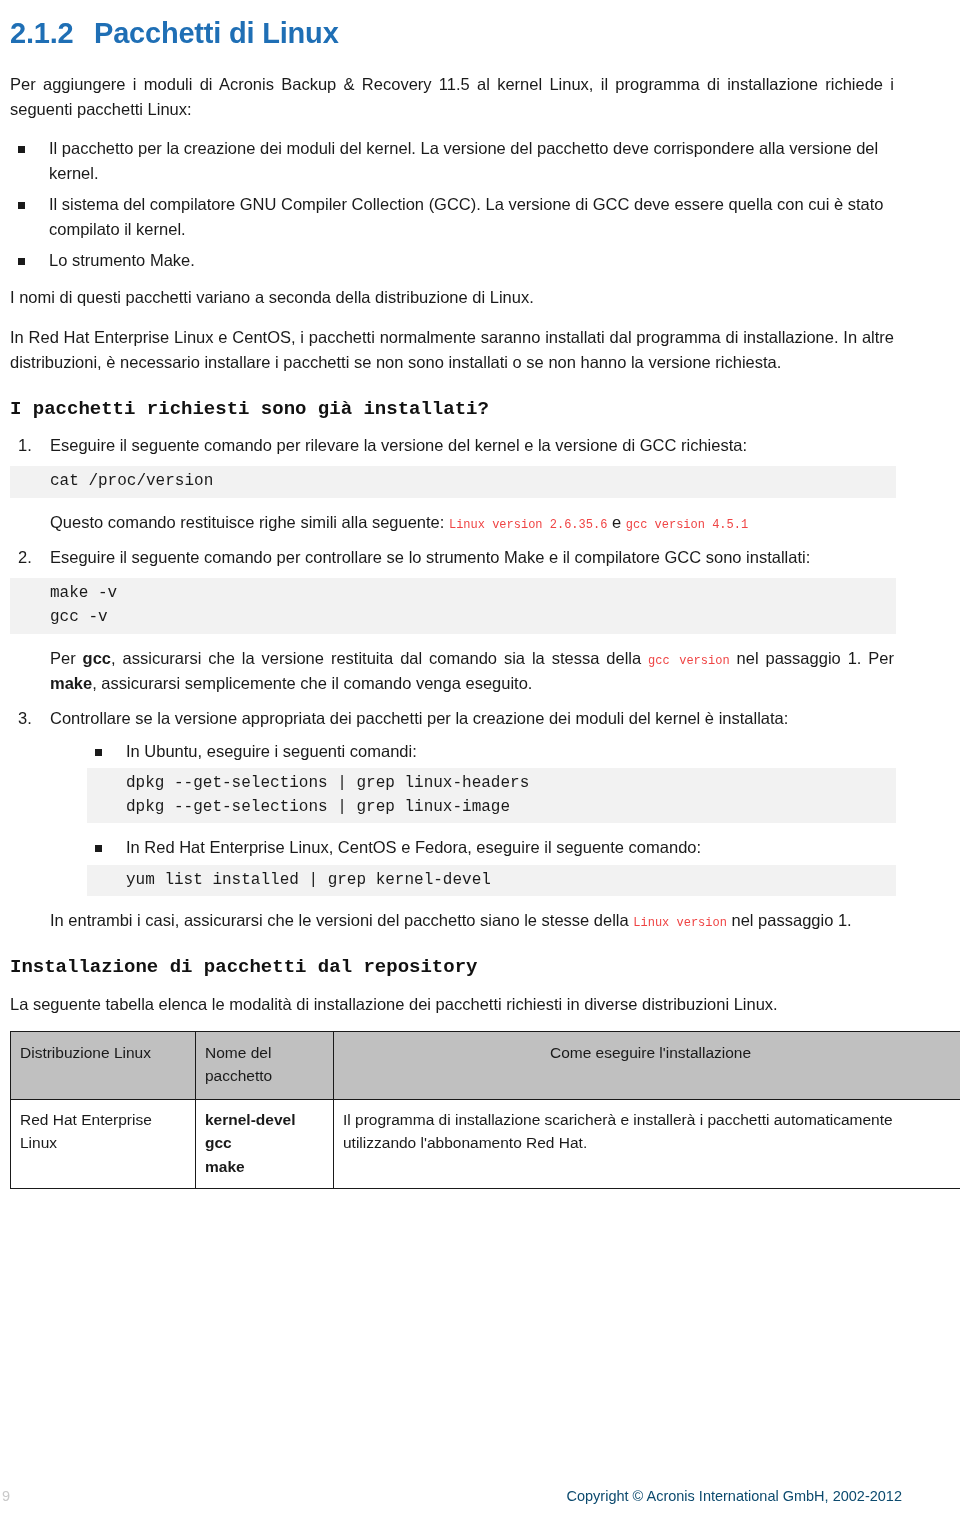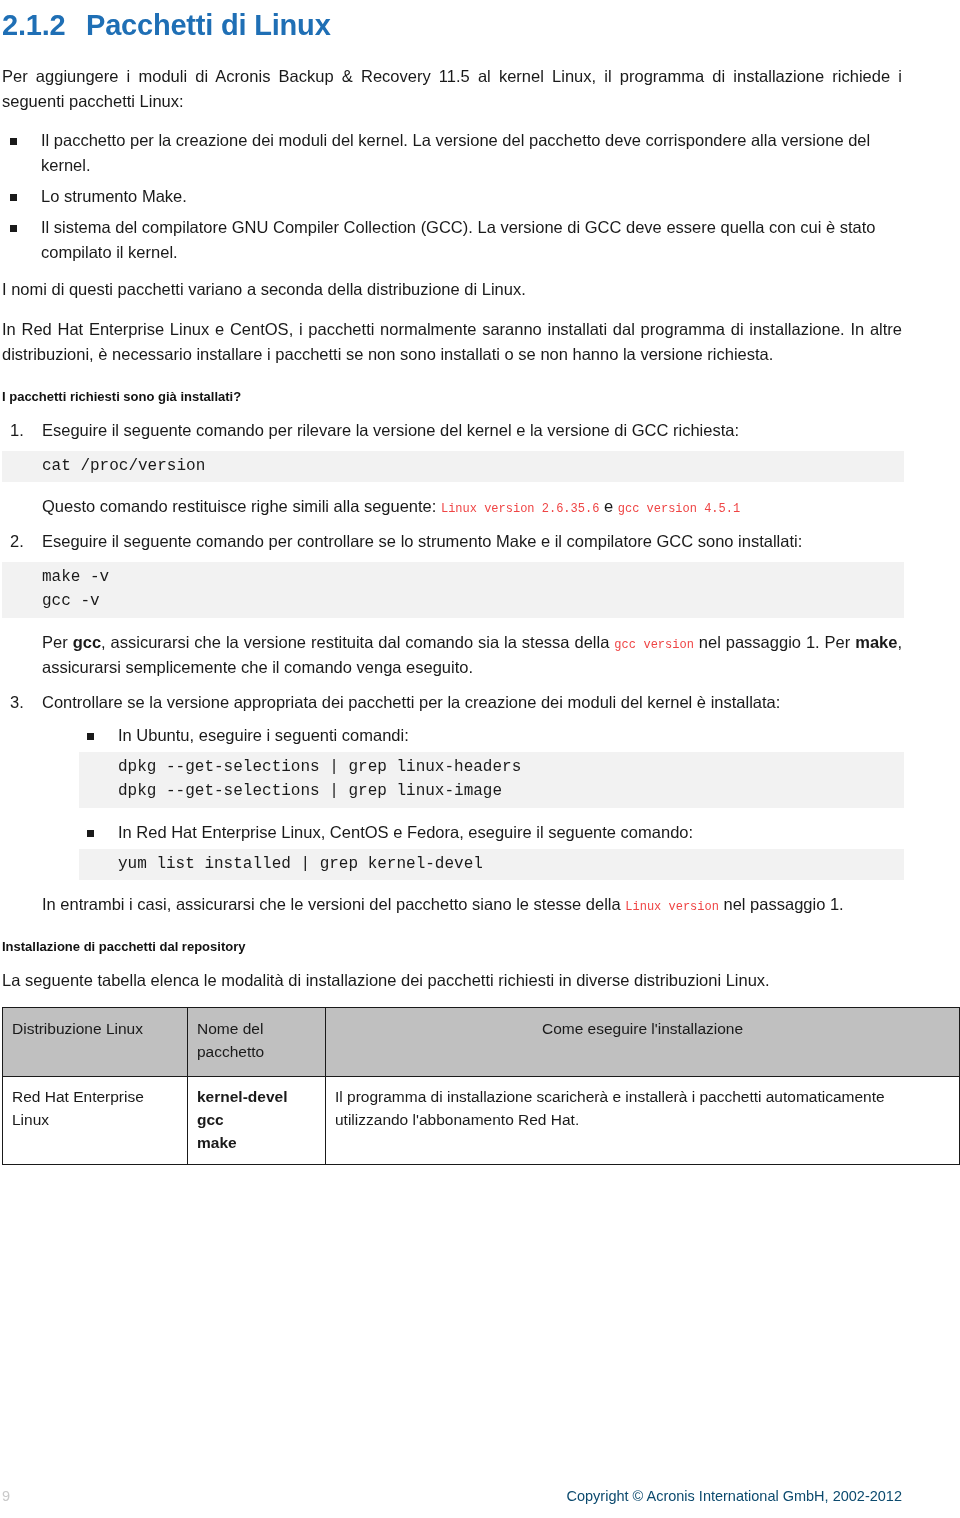--- a/index.html
+++ b/index.html
@@ -14,46 +14,47 @@
     font-family: "Liberation Sans", sans-serif;
     color: #1a1a1a;
     position: relative;
     overflow: hidden;
   }
   .page {
     position: relative;
     width: 904px;
     height: 1518px;
     box-sizing: border-box;
-    padding: 0;
+    padding: 8px;
   }
   .content {
     padding: 6px 2px 0 2px;
   }
 
   
   .h-section {
     display: flex;
     align-items: baseline;
     color: #1F6FB5;
     font-size: 29px;
     font-weight: bold;
     letter-spacing: -0.2px;
     margin: 4px 0 22px 0;
     line-height: 1.1;
   }
   .h-num { width: 84px; flex: 0 0 84px; }
   .h-title { flex: 1 1 auto; }
 
   .h-sub {
-    font-size: 13px;
+    font-size: 19px;
     font-weight: bold;
     color: #111;
     margin: 22px 0 12px 0;
     line-height: 1.3;
+    font-family: Liberation Mono, monospace;
   }
 
   
   p.body {
     font-size: 16.5px;
     line-height: 1.52;
     margin: 0 0 14px 0;
     text-align: justify;
     color: #1a1a1a;
   }
@@ -199,22 +200,22 @@
 
     <div class="h-section">
       <span class="h-num">2.1.2</span>
       <span class="h-title">Pacchetti di Linux</span>
     </div>
 
     <p class="body">Per aggiungere i moduli di Acronis Backup &amp; Recovery 11.5 al kernel Linux, il programma di installazione richiede i seguenti pacchetti Linux:</p>
 
     <ul class="sq">
       <li>Il pacchetto per la creazione dei moduli del kernel. La versione del pacchetto deve corrispondere alla versione del kernel.</li>
+      <li>Il sistema del compilatore GNU Compiler Collection (GCC). La versione di GCC deve essere quella con cui è stato compilato il kernel.</li>
       <li>Lo strumento Make.</li>
-      <li>Il sistema del compilatore GNU Compiler Collection (GCC). La versione di GCC deve essere quella con cui è stato compilato il kernel.</li>
     </ul>
 
     <p class="body nojust">I nomi di questi pacchetti variano a seconda della distribuzione di Linux.</p>
 
     <p class="body">In Red Hat Enterprise Linux e CentOS, i pacchetti normalmente saranno installati dal programma di installazione. In altre distribuzioni, è necessario installare i pacchetti se non sono installati o se non hanno la versione richiesta.</p>
 
     <div class="h-sub">I pacchetti richiesti sono già installati?</div>
 
 
     <ol class="num">

